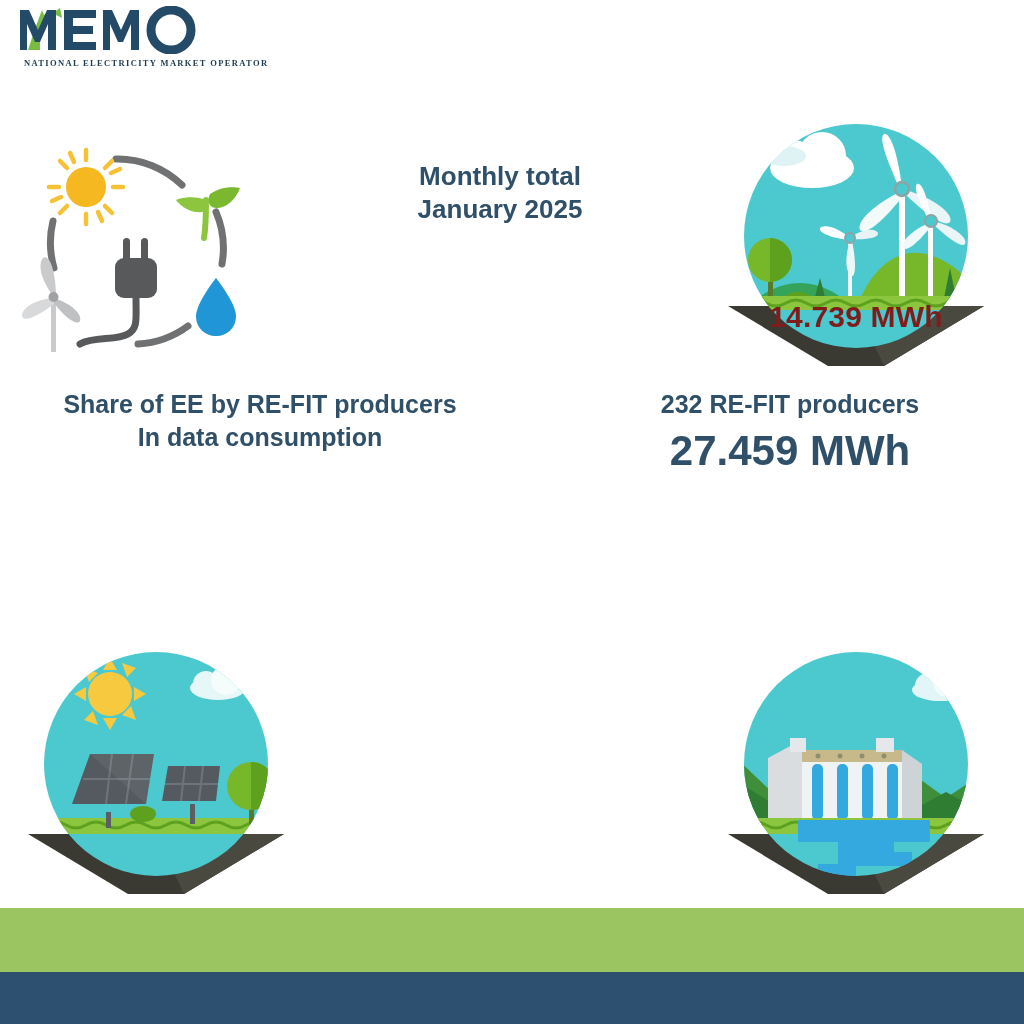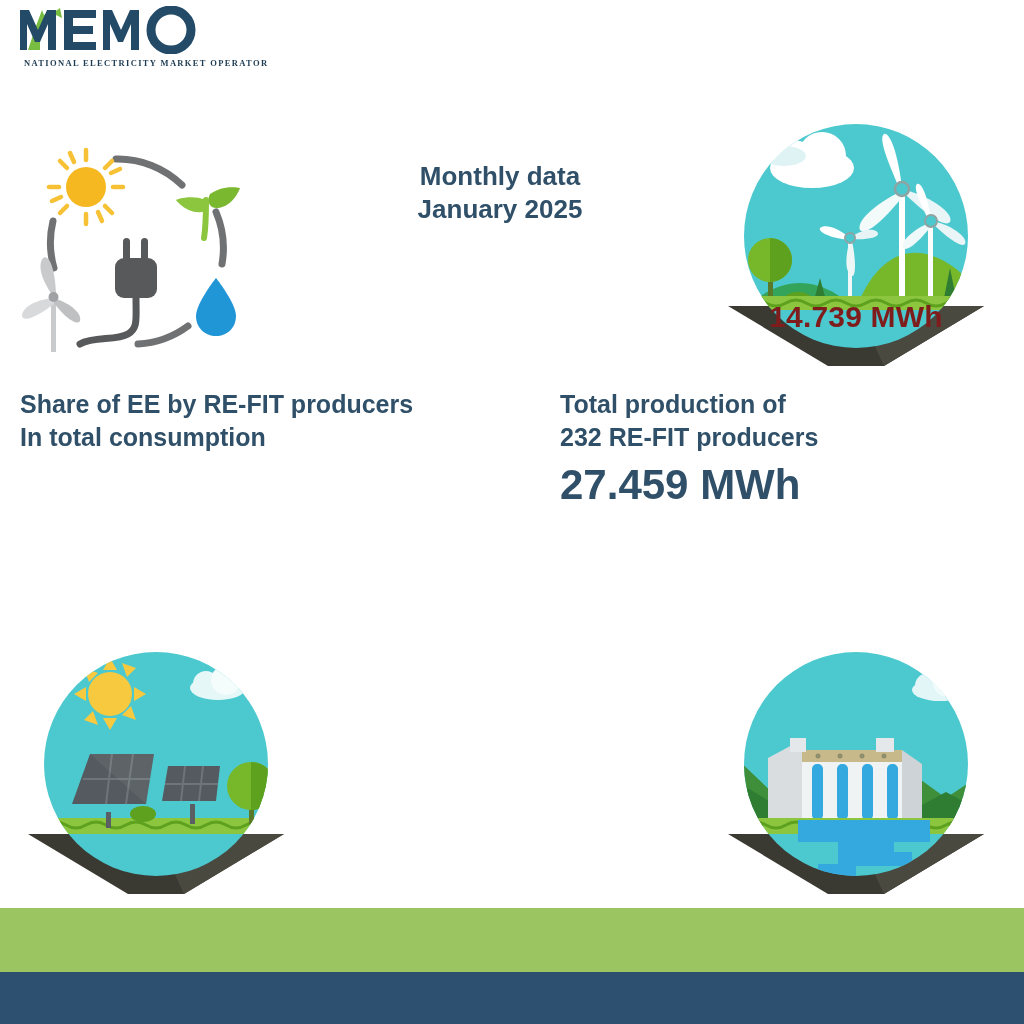--- a/index.html
+++ b/index.html
@@ -22,21 +22,21 @@
   }
 
   
   .monthly {
     position:absolute; left:330px; top:160px; width:340px;
     text-align:center; color:#2f5068;
     font-size:26px; font-weight:bold; line-height:1.28;
   }
 
   
-  .stat { position:absolute; text-align:left; color:#2f5068; }
+  .stat { position:absolute; text-align:center; color:#2f5068; }
   .stat .lead { font-size:25px; font-weight:bold; line-height:1.33; white-space:nowrap;}
   .stat .big  { font-size:42px; font-weight:bold; line-height:1.25; margin-top:4px; }
   #stat-share { left:20px;  top:388px; width:480px; }
   #stat-total { left:560px; top:388px; width:460px; }
 
   
   .scene { position:absolute; }
   .scene svg { display:block; width:100%; height:100%; }
   .scene-value {
     position:absolute; width:100%; text-align:center;
@@ -136,21 +136,21 @@
       <g>
         <rect x="113" y="110" width="7" height="24" rx="3.5" fill="#58595b"></rect>
         <rect x="131" y="110" width="7" height="24" rx="3.5" fill="#58595b"></rect>
         <rect x="105" y="130" width="42" height="40" rx="9" fill="#58595b"></rect>
         <path d="M126 170 C126 192 128 200 118 206 C106 213 84 208 70 216" stroke="#58595b" stroke-width="7" fill="none" stroke-linecap="round"></path>
       </g>
     </svg>
   </div>
 
   <div class="monthly">
-    <div>Monthly data</div>
+    <div>Monthly total</div>
     <div>January 2025</div>
   </div>
 
   <div class="scene" id="scene-wind">
     <svg viewBox="0 0 300 250">
       <defs>
         <clipPath id="clipWind">
             <circle cx="150" cy="118" r="112"></circle>
           </clipPath>
       </defs>
@@ -334,25 +334,24 @@
           <path d="M92 174 L224 174 L224 196 L188 196 L188 208 L132 208 L132 196 L92 196 Z"></path>
           <path d="M132 206 L206 206 L206 220 L150 220 L150 232 L112 232 L112 218 L132 218 Z"></path>
         </g>
       </g>
     </svg>
 
   </div>
 
   <div class="stat" id="stat-share">
     <div class="lead">Share of EE by RE-FIT producers</div>
-    <div class="lead">In total consumption</div>
+    <div class="lead">In data consumption</div>
   </div>
 
   <div class="stat" id="stat-total">
-    <div class="lead">Total production of</div>
     <div class="lead">232 RE-FIT producers</div>
     <div class="big">27.459 MWh</div>
   </div>
 
   <div class="band" id="band-green"></div>
   <div class="band" id="band-navy"></div>
 
 </div>
 
 </body></html>

